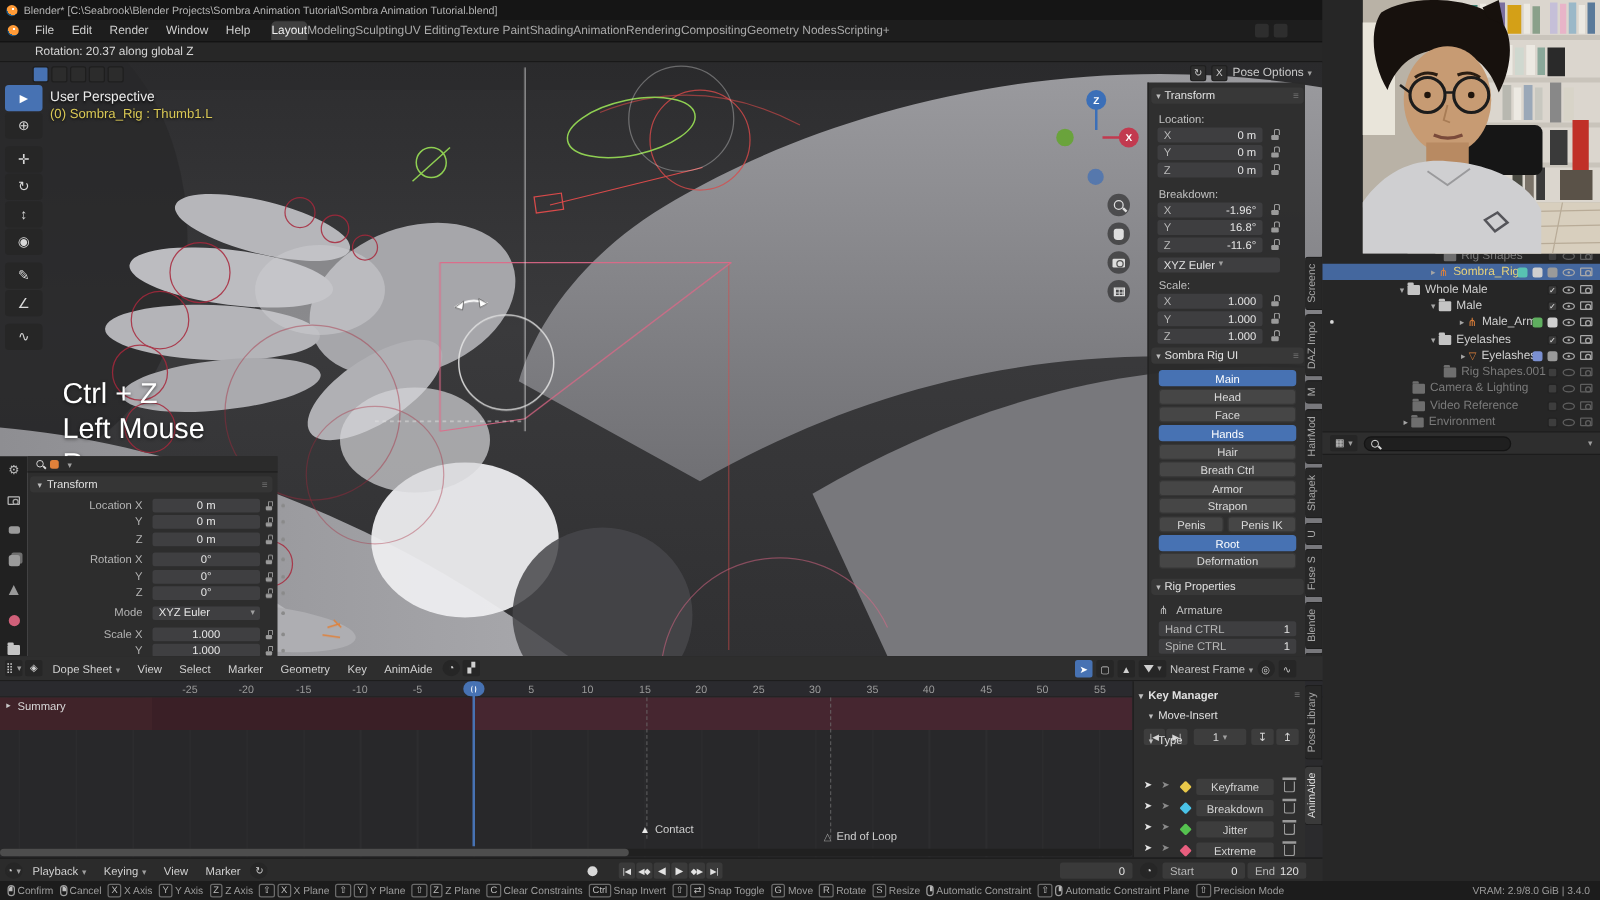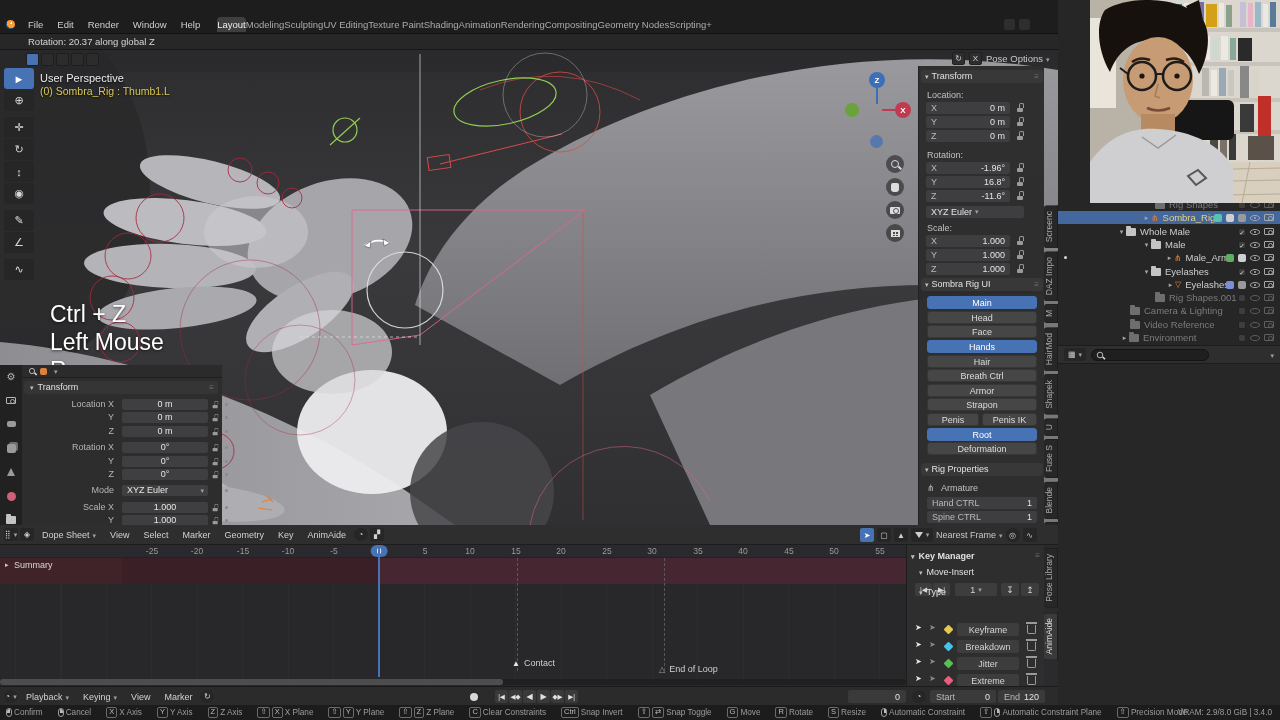--- a/index.html
+++ b/index.html
@@ -145,36 +145,40 @@
 #pb-menus{position:absolute;left:4px;top:3px;display:flex;align-items:center;gap:2px}
 .pb-menu{padding:0 6px;color:#d2d2d2}
 #transport{position:absolute;left:495px;top:3px;display:flex;gap:1px}
 .tbtn{width:13px;height:13px;background:#3a3a3a;border-radius:2px;color:#e2e2e2;font-size:6.5px;display:flex;align-items:center;justify-content:center}
 .tbtn.play{font-size:8px}
 #rec{position:absolute;left:470px;top:6px;width:8px;height:8px;border-radius:50%;background:#d8d8d8}
 .pb-fld{position:absolute;top:3px;height:13px;background:#3a3a3a;border-radius:2px;display:flex;align-items:center;color:#e3e3e3}
 .pb-fld .l{padding-left:6px;color:#b9b9b9}
 .pb-fld .v{flex:1;text-align:right;padding-right:6px}
 
-#statusbar{position:absolute;left:0;top:705px;width:1280px;height:15px;background:#1c1c1c;display:flex;align-items:center;gap:15px;padding-left:6px;font-size:8.2px;color:#9c9c9c}
+#statusbar{position:absolute;left:0;top:705px;width:1280px;height:15px;background:#1c1c1c;display:flex;align-items:center;gap:5px;padding-left:6px;font-size:8.2px;color:#9c9c9c}
 .hint{display:flex;align-items:center;gap:2px;white-space:nowrap}
 .kcap{border:1px solid #6b6b6b;border-radius:2px;padding:0 2px;font-size:7.5px;color:#bdbdbd;line-height:8.5px;min-width:7px;text-align:center}
 .kcap.shift::before{content:"⇧"}
 .mouse{width:6px;height:9px;border:1px solid #9c9c9c;border-radius:3px;position:relative}
 .mouse.l::before,.mouse.r::before,.mouse.m::before{content:"";position:absolute;background:#bdbdbd}
 .mouse.l::before{left:0;top:0;width:3px;height:4px;border-radius:3px 0 0 0}
 .mouse.r::before{right:0;top:0;width:3px;height:4px;border-radius:0 3px 0 0}
 .mouse.m::before{left:2px;top:0;width:2px;height:4px}
 #vram{position:absolute;right:8px;top:0;line-height:15px;color:#9c9c9c}
 </style>
 </head>
 <body>
 
 <div id="app">
 
+  <div id="titlebar">
+    <span class="blender-logo"></span>
+    <span>Blender* [C:\Seabrook\Blender Projects\Sombra Animation Tutorial\Sombra Animation Tutorial.blend]</span>
+  </div>
 
   <div id="menubar">
     <span class="blender-logo logo2"></span>
     <span class="menu">File</span>
     <span class="menu">Edit</span>
     <span class="menu">Render</span>
     <span class="menu">Window</span>
     <span class="menu">Help</span>
     <div class="wtabs">
       <span class="wtab active">Layout</span>
@@ -360,21 +364,21 @@
     <div class="fld" style="left:7px;top:50px;width:84px">
         <span class="ax">Y</span>
         <span class="val">0 m</span>
       </div>
     <span class="lockw" style="left:98px;top:51px"></span>
     <div class="fld" style="left:7px;top:64px;width:84px">
         <span class="ax">Z</span>
         <span class="val">0 m</span>
       </div>
     <span class="lockw" style="left:98px;top:65px"></span>
-    <span class="np-lbl" style="top:84px">Rotation:</span>
+    <span class="np-lbl" style="top:84px">Breakdown:</span>
     <div class="fld" style="left:7px;top:96px;width:84px">
         <span class="ax">X</span>
         <span class="val">-1.96°</span>
       </div>
     <span class="lockw" style="left:98px;top:97px"></span>
     <div class="fld" style="left:7px;top:110px;width:84px">
         <span class="ax">Y</span>
         <span class="val">16.8°</span>
       </div>
     <span class="lockw" style="left:98px;top:111px"></span>

